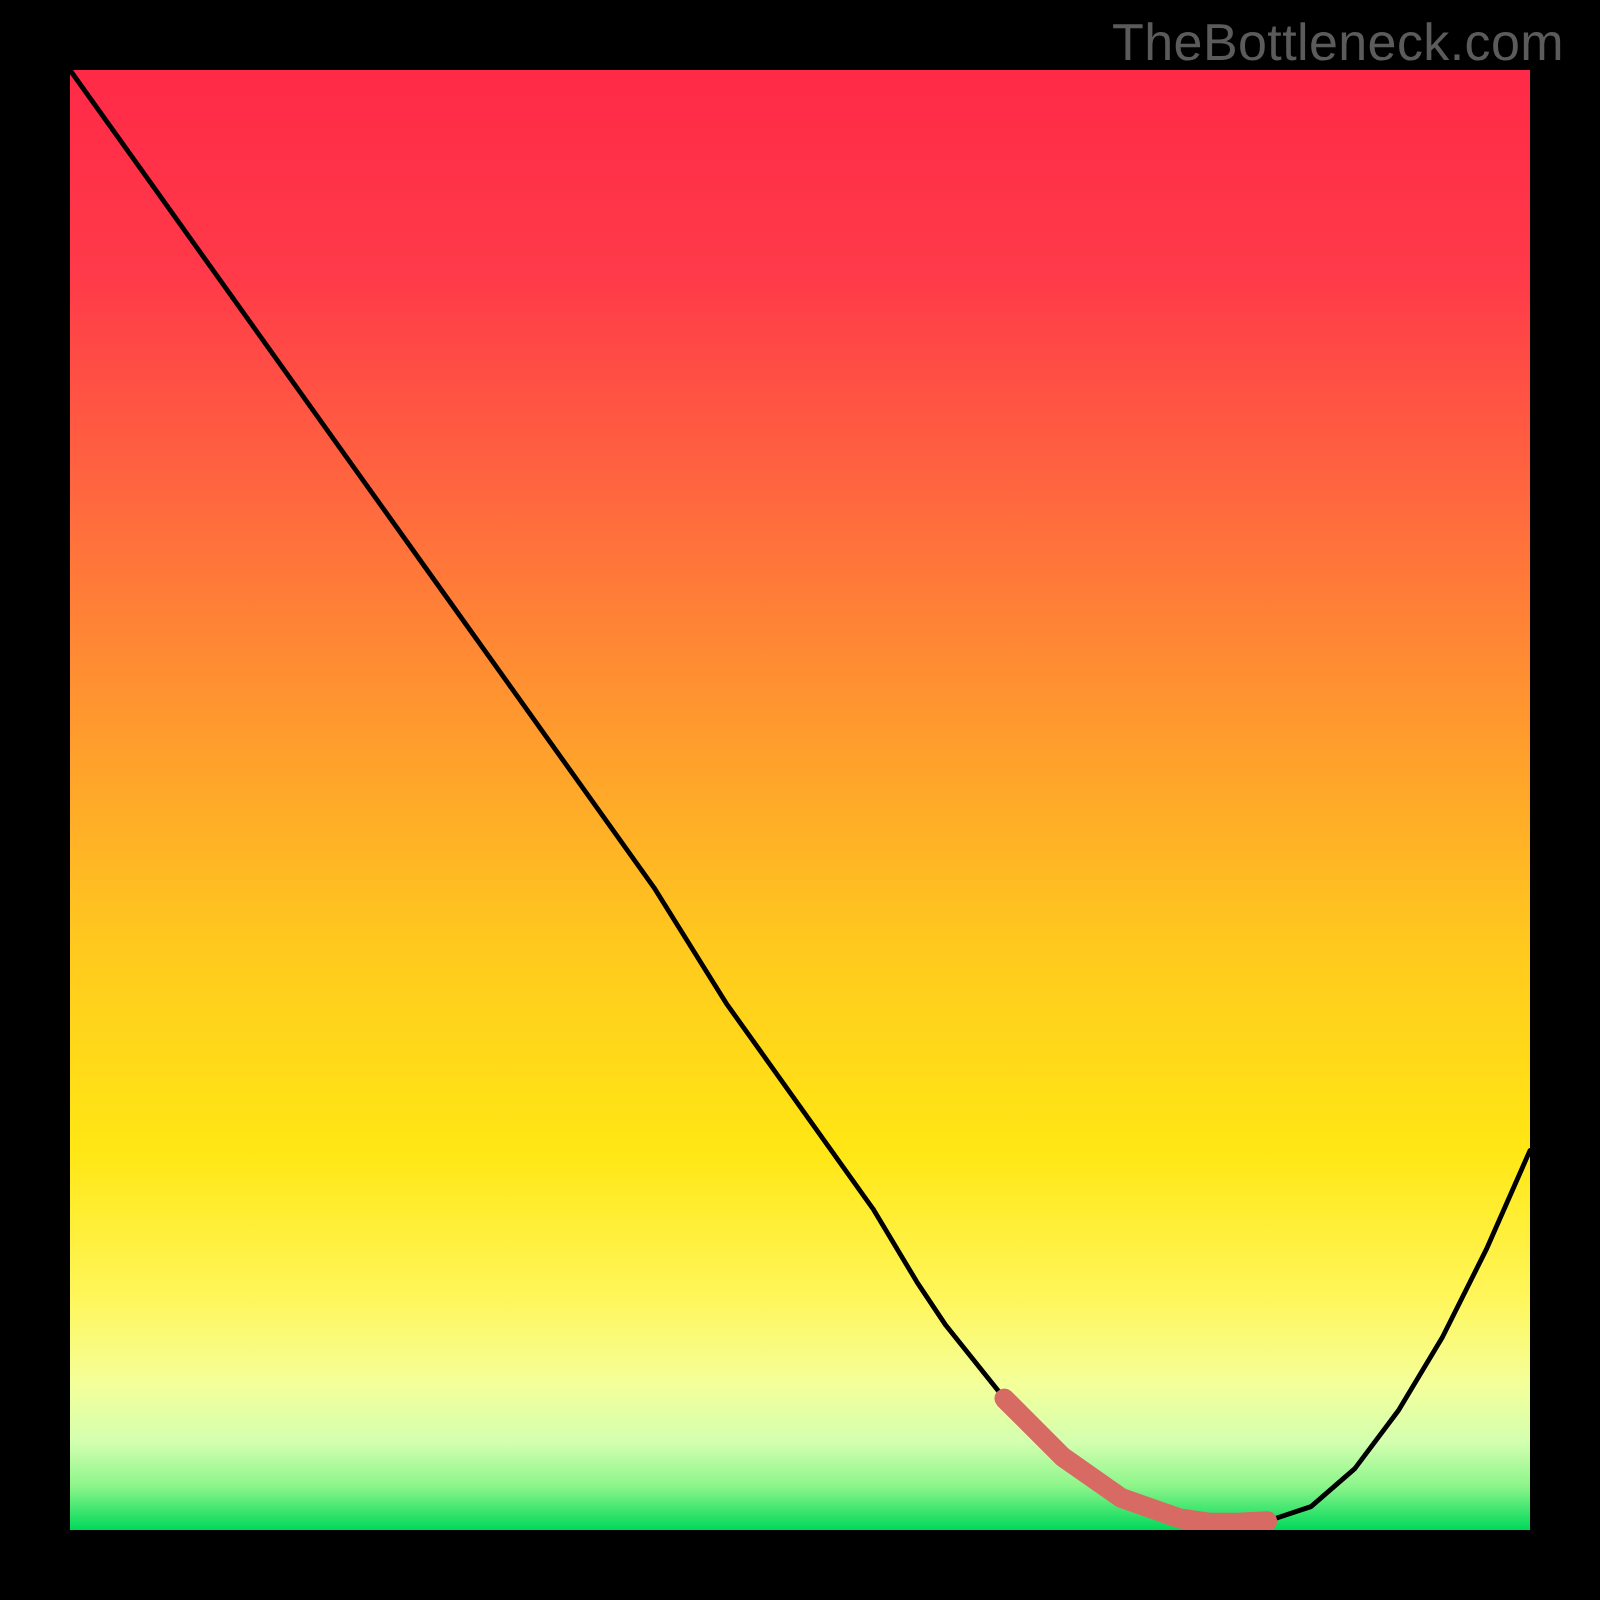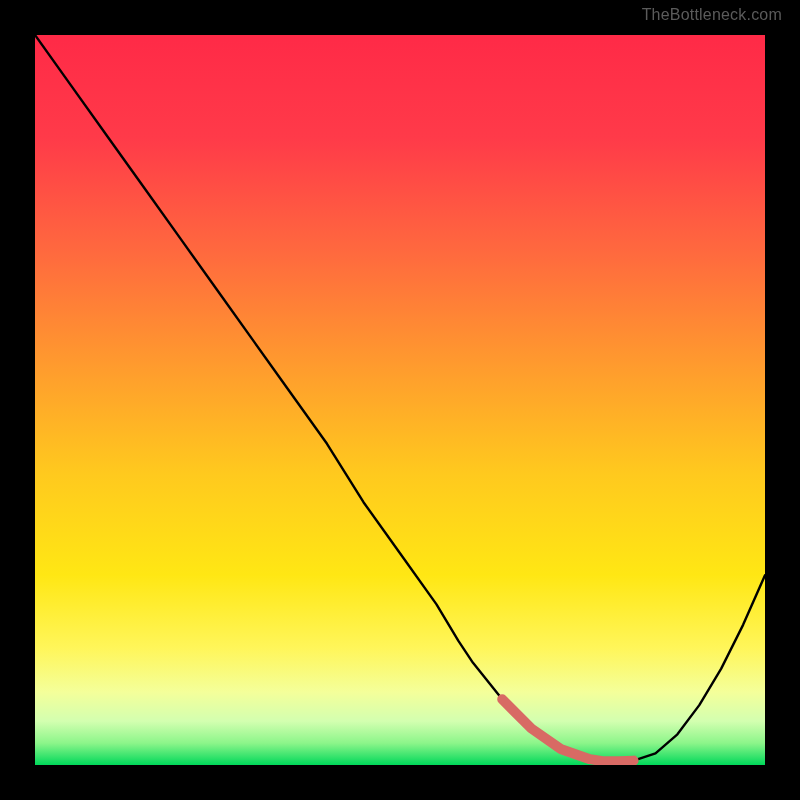--- a/index.html
+++ b/index.html
@@ -14,21 +14,21 @@
     position: relative;
     width: 800px;
     height: 800px;
     background: #000;
   }
   .watermark {
     position: absolute;
     top: 6px;
     right: 18px;
     color: #5b5b5b;
-    font-size: 16px;
+    font-size: 26px;
     letter-spacing: 0.2px;
     font-weight: 500;
     z-index: 20;
     user-select: none;
     text-align: right;
   }
   .plot {
     position: absolute;
     left: 35px;
     top: 35px;

